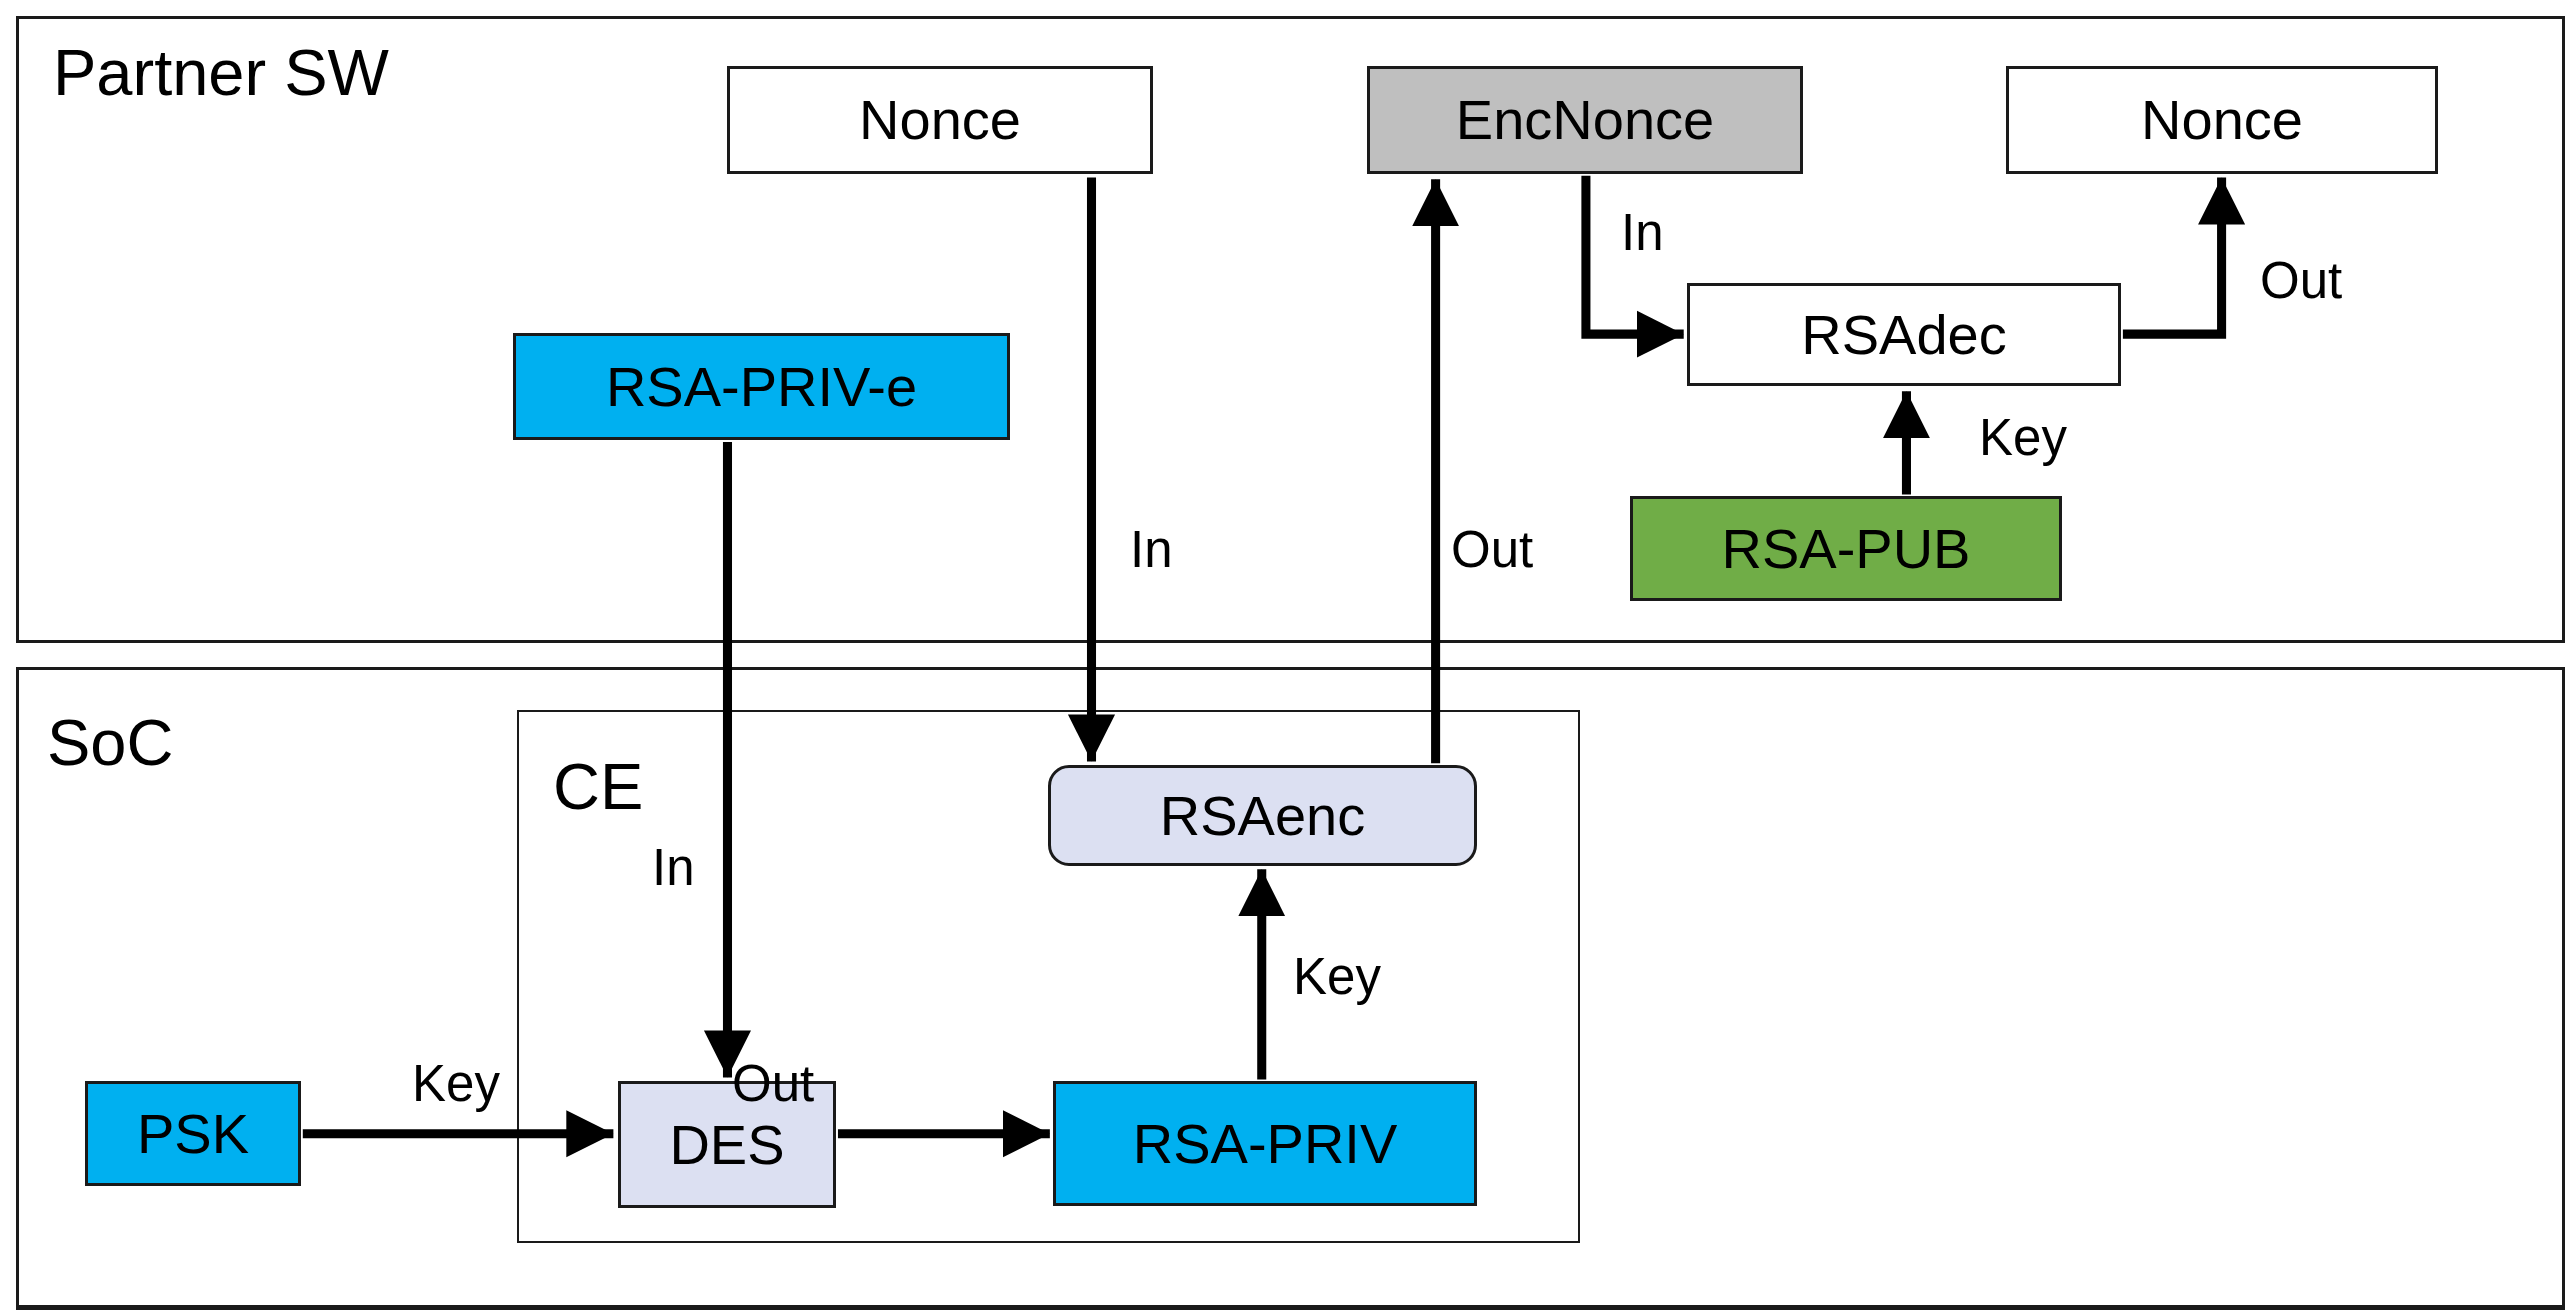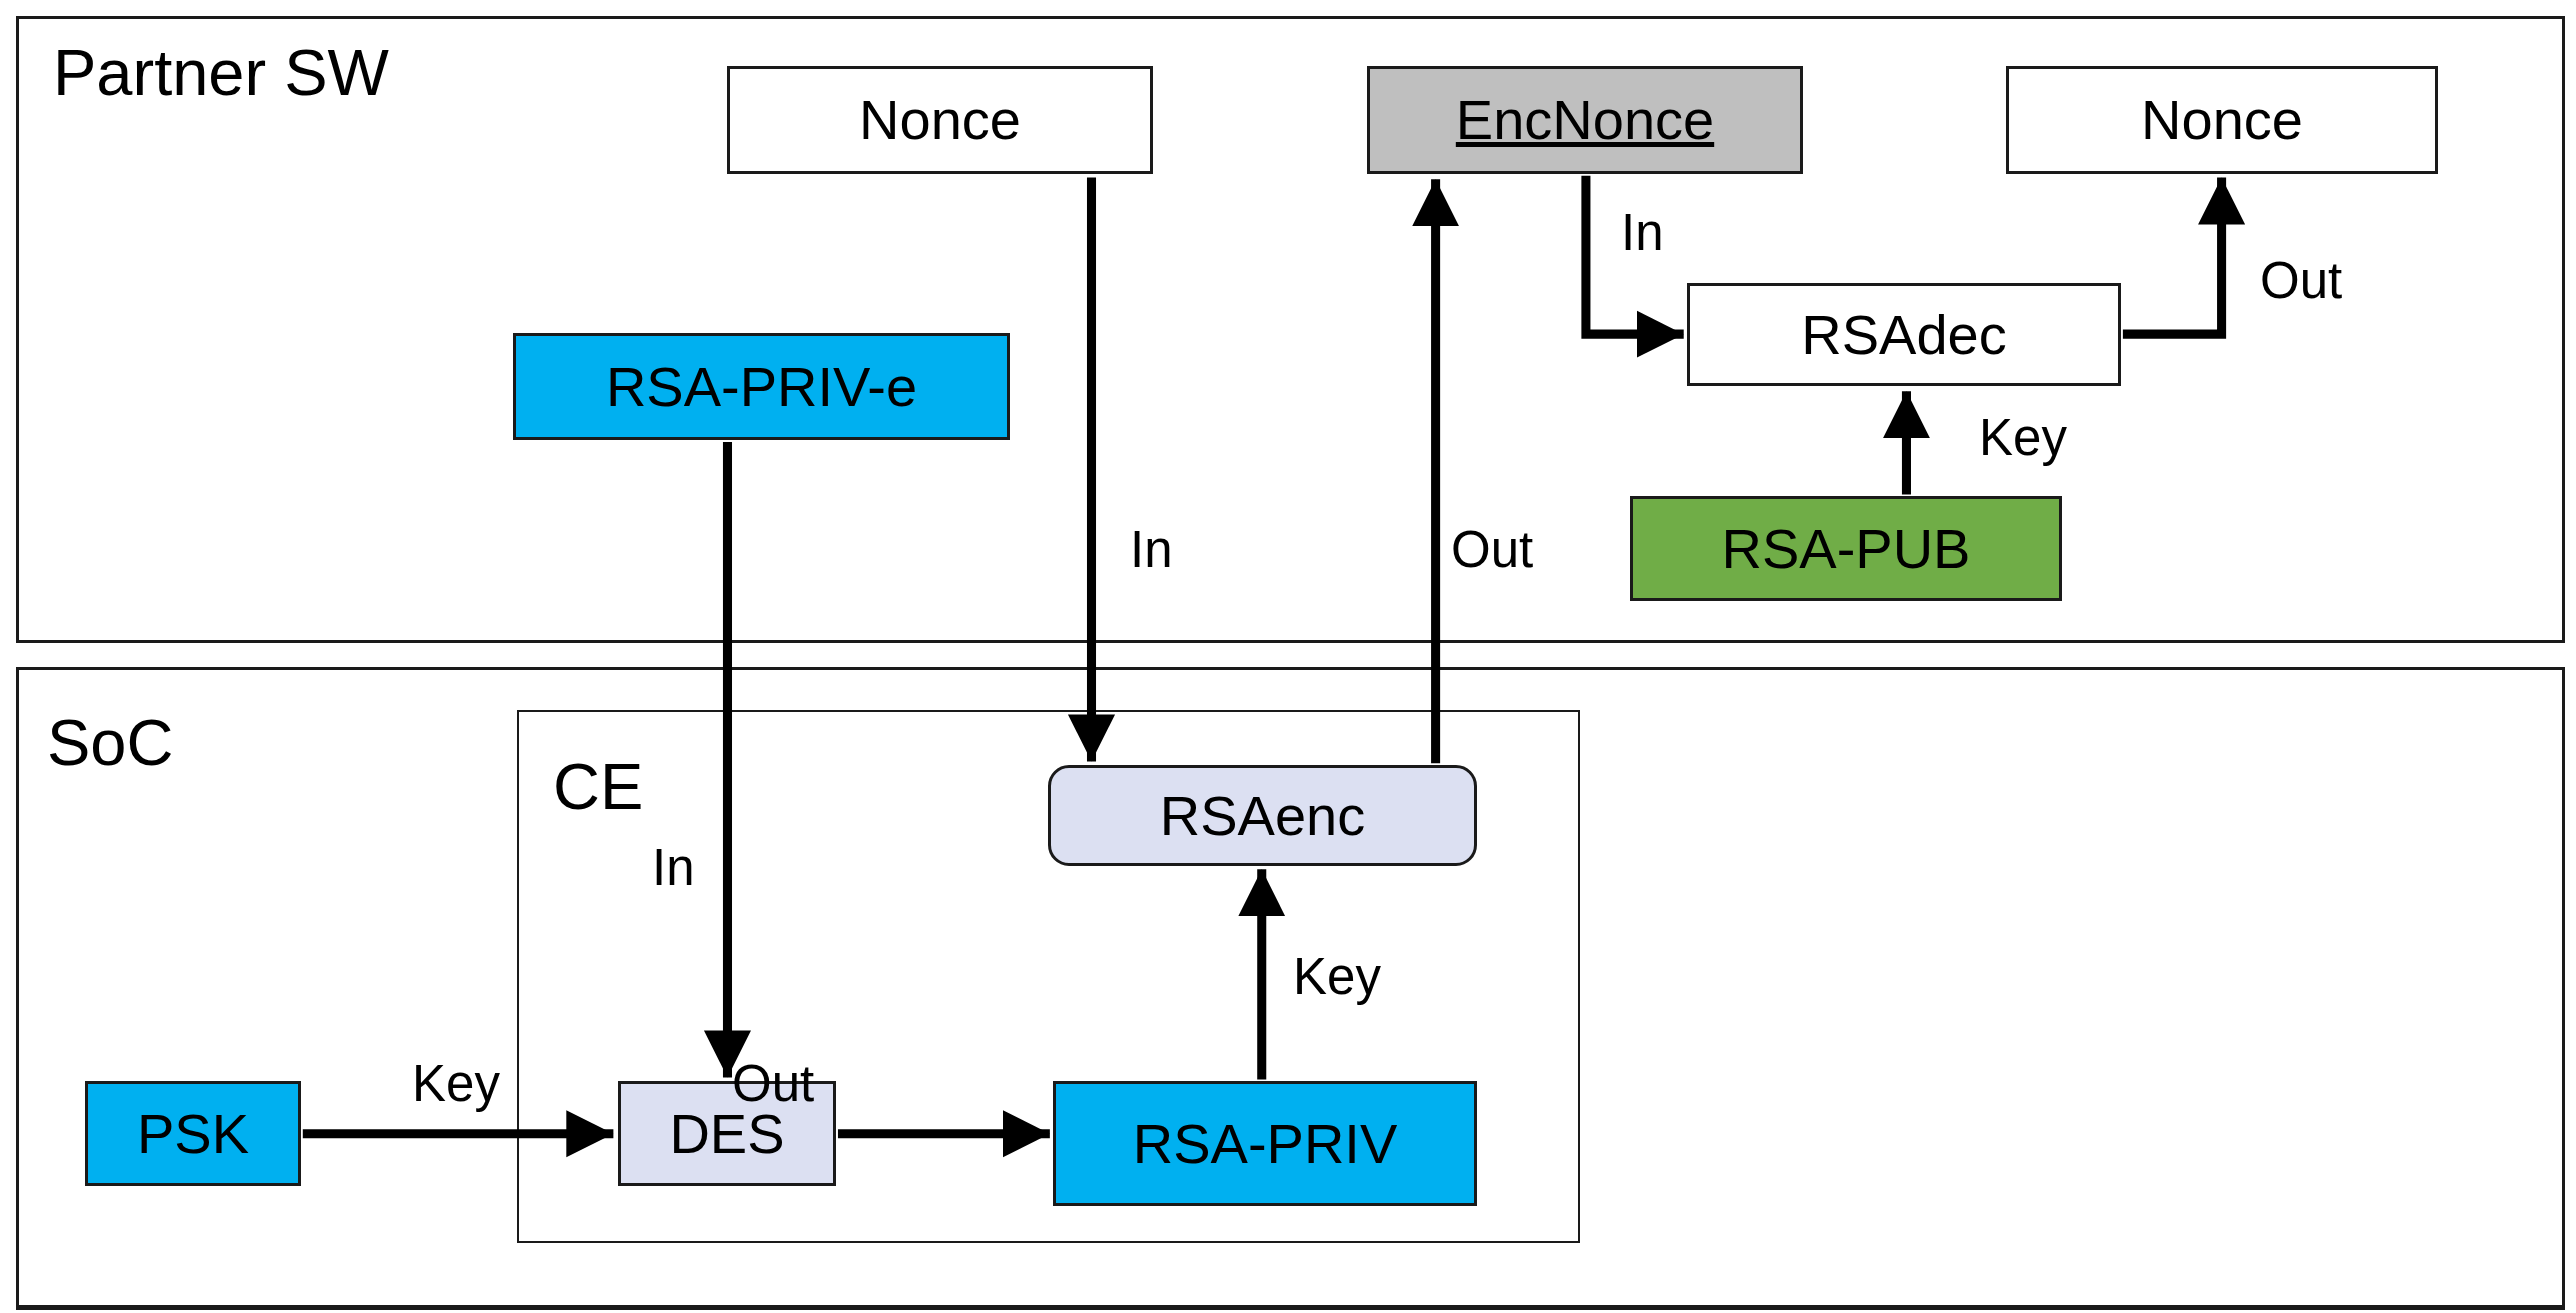--- a/index.html
+++ b/index.html
@@ -27,21 +27,21 @@
     background:#fff;
   }
   .nlabel{font-size:56px;line-height:1;white-space:nowrap;}
   #n-nonce-top{left:727px;top:66px;width:426px;height:108px;}
   #n-enc-nonce{left:1367px;top:66px;width:436px;height:108px;}
   #n-nonce-right{left:2006px;top:66px;width:432px;height:108px;}
   #n-rsa-priv-e{left:513px;top:333px;width:497px;height:107px;}
   #n-rsa-dec{left:1687px;top:283px;width:434px;height:103px;}
   #n-rsa-pub{left:1630px;top:496px;width:432px;height:105px;}
   #n-rsa-enc{left:1048px;top:765px;width:429px;height:101px;}
-  #n-des{left:618px;top:1081px;width:218px;height:105px;}
+  #n-des{left:618px;top:1081px;width:218px;height:127px;}
   #n-rsa-priv{left:1053px;top:1081px;width:424px;height:125px;}
   #n-psk{left:85px;top:1081px;width:216px;height:105px;}
   
   .edges{position:absolute;left:0;top:0;width:2576px;height:1313px;pointer-events:none;}
   .edges polyline{fill:none;stroke:#000;stroke-width:10;}
   
   .elabel{position:absolute;font-size:51px;line-height:1;white-space:nowrap;}
   #el-1{left:1130px;top:524px;}
   #el-2{left:1451px;top:524px;}
   #el-3{left:1621px;top:207px;}
@@ -61,21 +61,21 @@
   <div class="container" id="c-soc"></div>
   <div class="container" id="c-ce"></div>
 
   <span class="clabel" id="l-partner">Partner SW</span>
   <span class="clabel" id="l-soc">SoC</span>
   <span class="clabel" id="l-ce">CE</span>
 
   <div class="node" id="n-nonce-top" style="background-color: rgb(255, 255, 255);">
     <span class="nlabel">Nonce</span>
   </div>
-  <div class="node" id="n-enc-nonce" style="background-color: rgb(191, 191, 191); text-decoration: underline;">
+  <div class="node" id="n-enc-nonce" style="background-color: rgb(191, 191, 191);">
     <span class="nlabel">EncNonce</span>
   </div>
   <div class="node" id="n-nonce-right" style="background-color: rgb(255, 255, 255);">
     <span class="nlabel">Nonce</span>
   </div>
   <div class="node" id="n-rsa-priv-e" style="background-color: rgb(0, 176, 240);">
     <span class="nlabel">RSA-PRIV-e</span>
   </div>
   <div class="node" id="n-rsa-dec" style="background-color: rgb(255, 255, 255);">
     <span class="nlabel">RSAdec</span>

